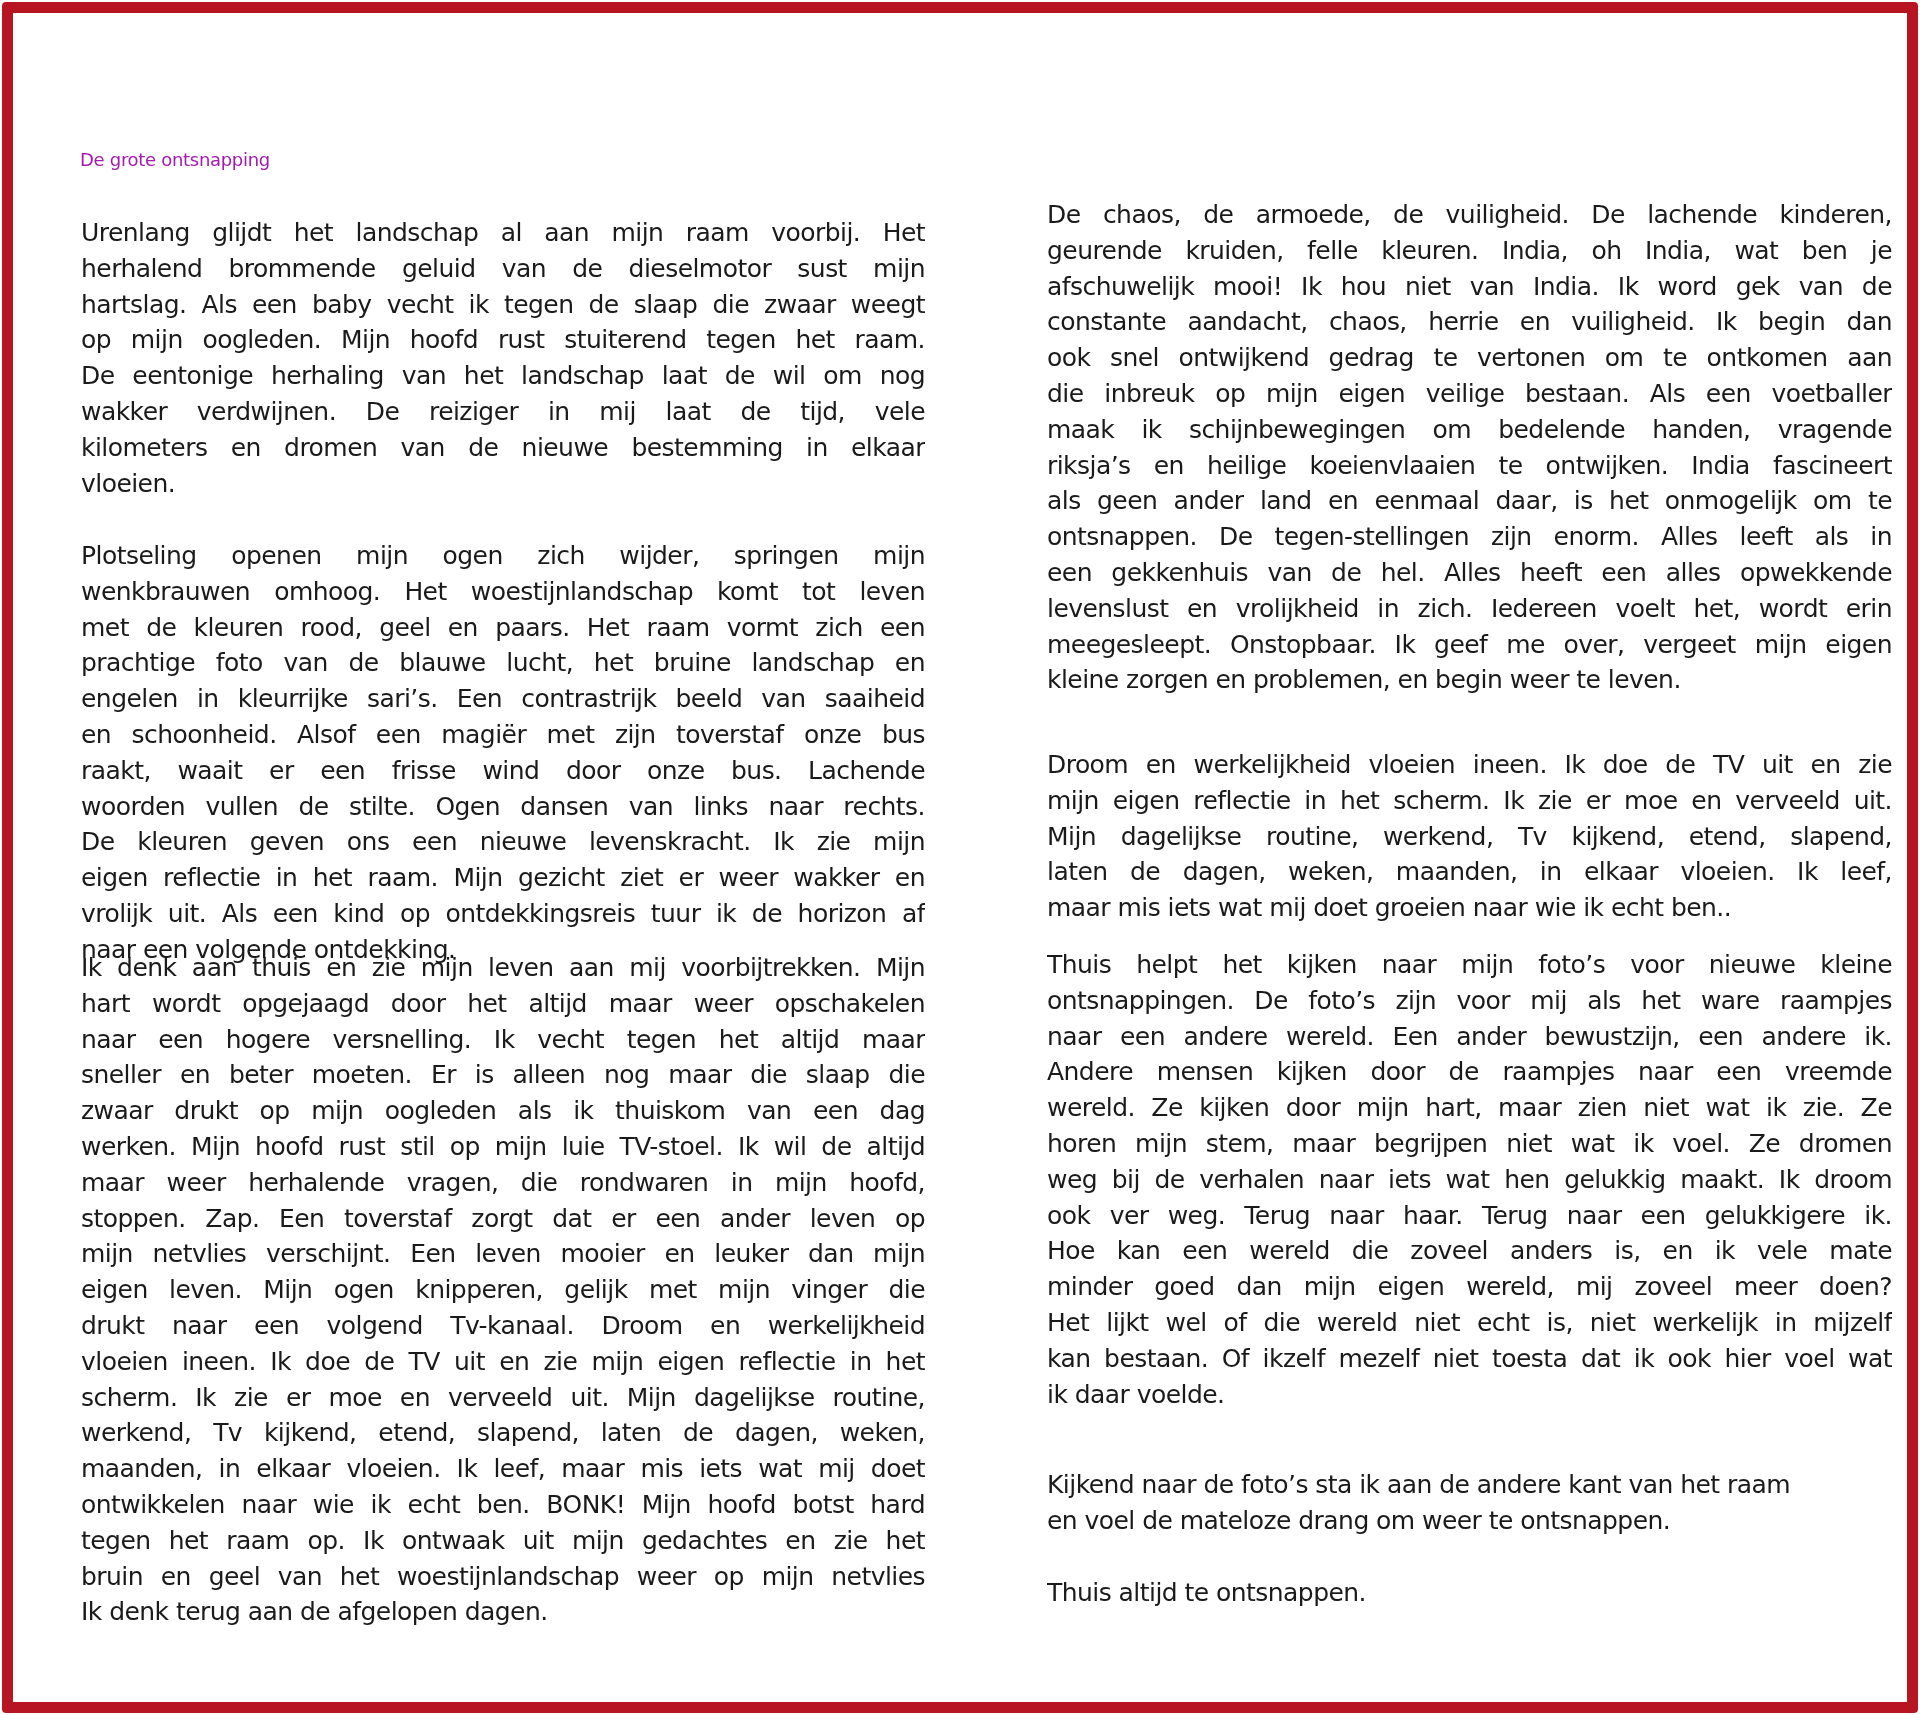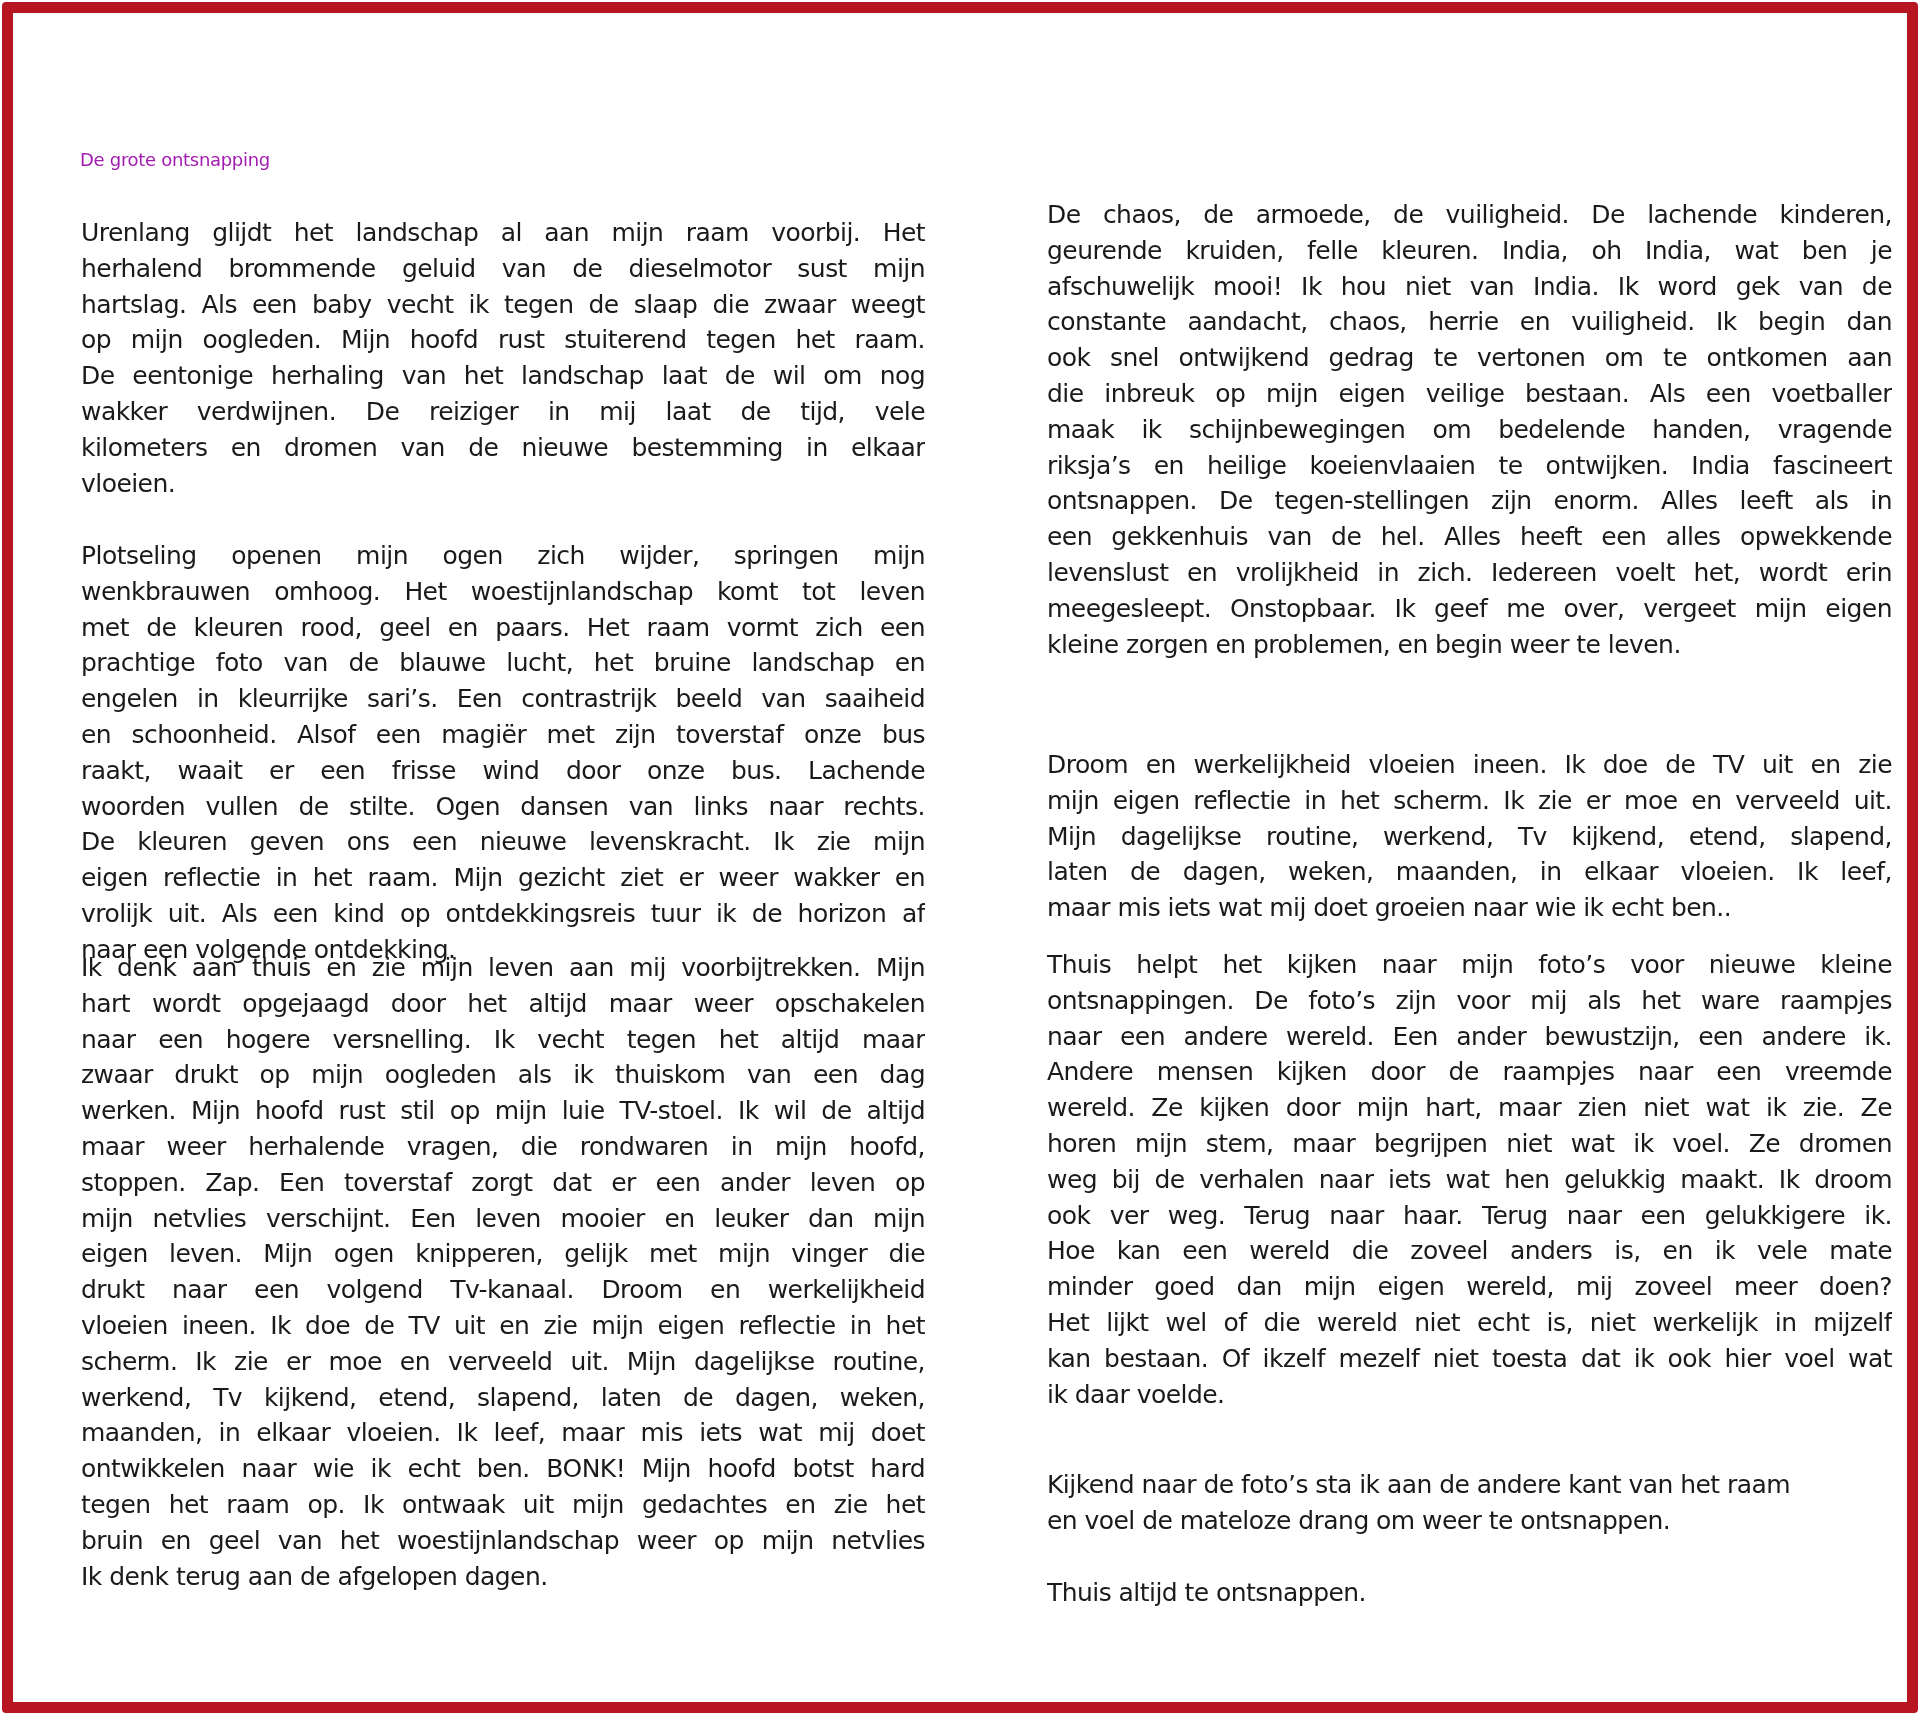--- a/index.html
+++ b/index.html
@@ -106,20 +106,21 @@
       <span class="line">woorden vullen de stilte. Ogen dansen van links naar rechts.</span>
       <span class="line">De kleuren geven ons een nieuwe levenskracht. Ik zie mijn</span>
       <span class="line">eigen reflectie in het raam. Mijn gezicht ziet er weer wakker en</span>
       <span class="line">vrolijk uit. Als een kind op ontdekkingsreis tuur ik de horizon af</span>
       <span class="line last">naar een volgende ontdekking.</span>
     </p>
   <p class="para" id="lp2">
       <span class="line">Ik denk aan thuis en zie mijn leven aan mij voorbijtrekken. Mijn</span>
       <span class="line">hart wordt opgejaagd door het altijd maar weer opschakelen</span>
       <span class="line">naar een hogere versnelling. Ik vecht tegen het altijd maar</span>
+      <span class="line">sneller en beter moeten. Er is alleen nog maar die slaap die</span>
       <span class="line">zwaar drukt op mijn oogleden als ik thuiskom van een dag</span>
       <span class="line">werken. Mijn hoofd rust stil op mijn luie TV-stoel. Ik wil de altijd</span>
       <span class="line">maar weer herhalende vragen, die rondwaren in mijn hoofd,</span>
       <span class="line">stoppen. Zap. Een toverstaf zorgt dat er een ander leven op</span>
       <span class="line">mijn netvlies verschijnt. Een leven mooier en leuker dan mijn</span>
       <span class="line">eigen leven. Mijn ogen knipperen, gelijk met mijn vinger die</span>
       <span class="line">drukt naar een volgend Tv-kanaal. Droom en werkelijkheid</span>
       <span class="line">vloeien ineen. Ik doe de TV uit en zie mijn eigen reflectie in het</span>
       <span class="line">scherm. Ik zie er moe en verveeld uit. Mijn dagelijkse routine,</span>
       <span class="line">werkend, Tv kijkend, etend, slapend, laten de dagen, weken,</span>
@@ -134,20 +135,21 @@
 <div class="column col-right">
   <p class="para" id="rp0">
       <span class="line">De chaos, de armoede, de vuiligheid. De lachende kinderen,</span>
       <span class="line">geurende kruiden, felle kleuren. India, oh India, wat ben je</span>
       <span class="line">afschuwelijk mooi! Ik hou niet van India. Ik word gek van de</span>
       <span class="line">constante aandacht, chaos, herrie en vuiligheid. Ik begin dan</span>
       <span class="line">ook snel ontwijkend gedrag te vertonen om te ontkomen aan</span>
       <span class="line">die inbreuk op mijn eigen veilige bestaan. Als een voetballer</span>
       <span class="line">maak ik schijnbewegingen om bedelende handen, vragende</span>
       <span class="line">riksja’s en heilige koeienvlaaien te ontwijken. India fascineert</span>
+      <span class="line">als geen ander land en eenmaal daar, is het onmogelijk om te</span>
       <span class="line">ontsnappen. De tegen-stellingen zijn enorm. Alles leeft als in</span>
       <span class="line">een gekkenhuis van de hel. Alles heeft een alles opwekkende</span>
       <span class="line">levenslust en vrolijkheid in zich. Iedereen voelt het, wordt erin</span>
       <span class="line">meegesleept. Onstopbaar. Ik geef me over, vergeet mijn eigen</span>
       <span class="line last">kleine zorgen en problemen, en begin weer te leven.</span>
     </p>
   <p class="para" id="rp1">
       <span class="line">Droom en werkelijkheid vloeien ineen. Ik doe de TV uit en zie</span>
       <span class="line">mijn eigen reflectie in het scherm. Ik zie er moe en verveeld uit.</span>
       <span class="line">Mijn dagelijkse routine, werkend, Tv kijkend, etend, slapend,</span>

